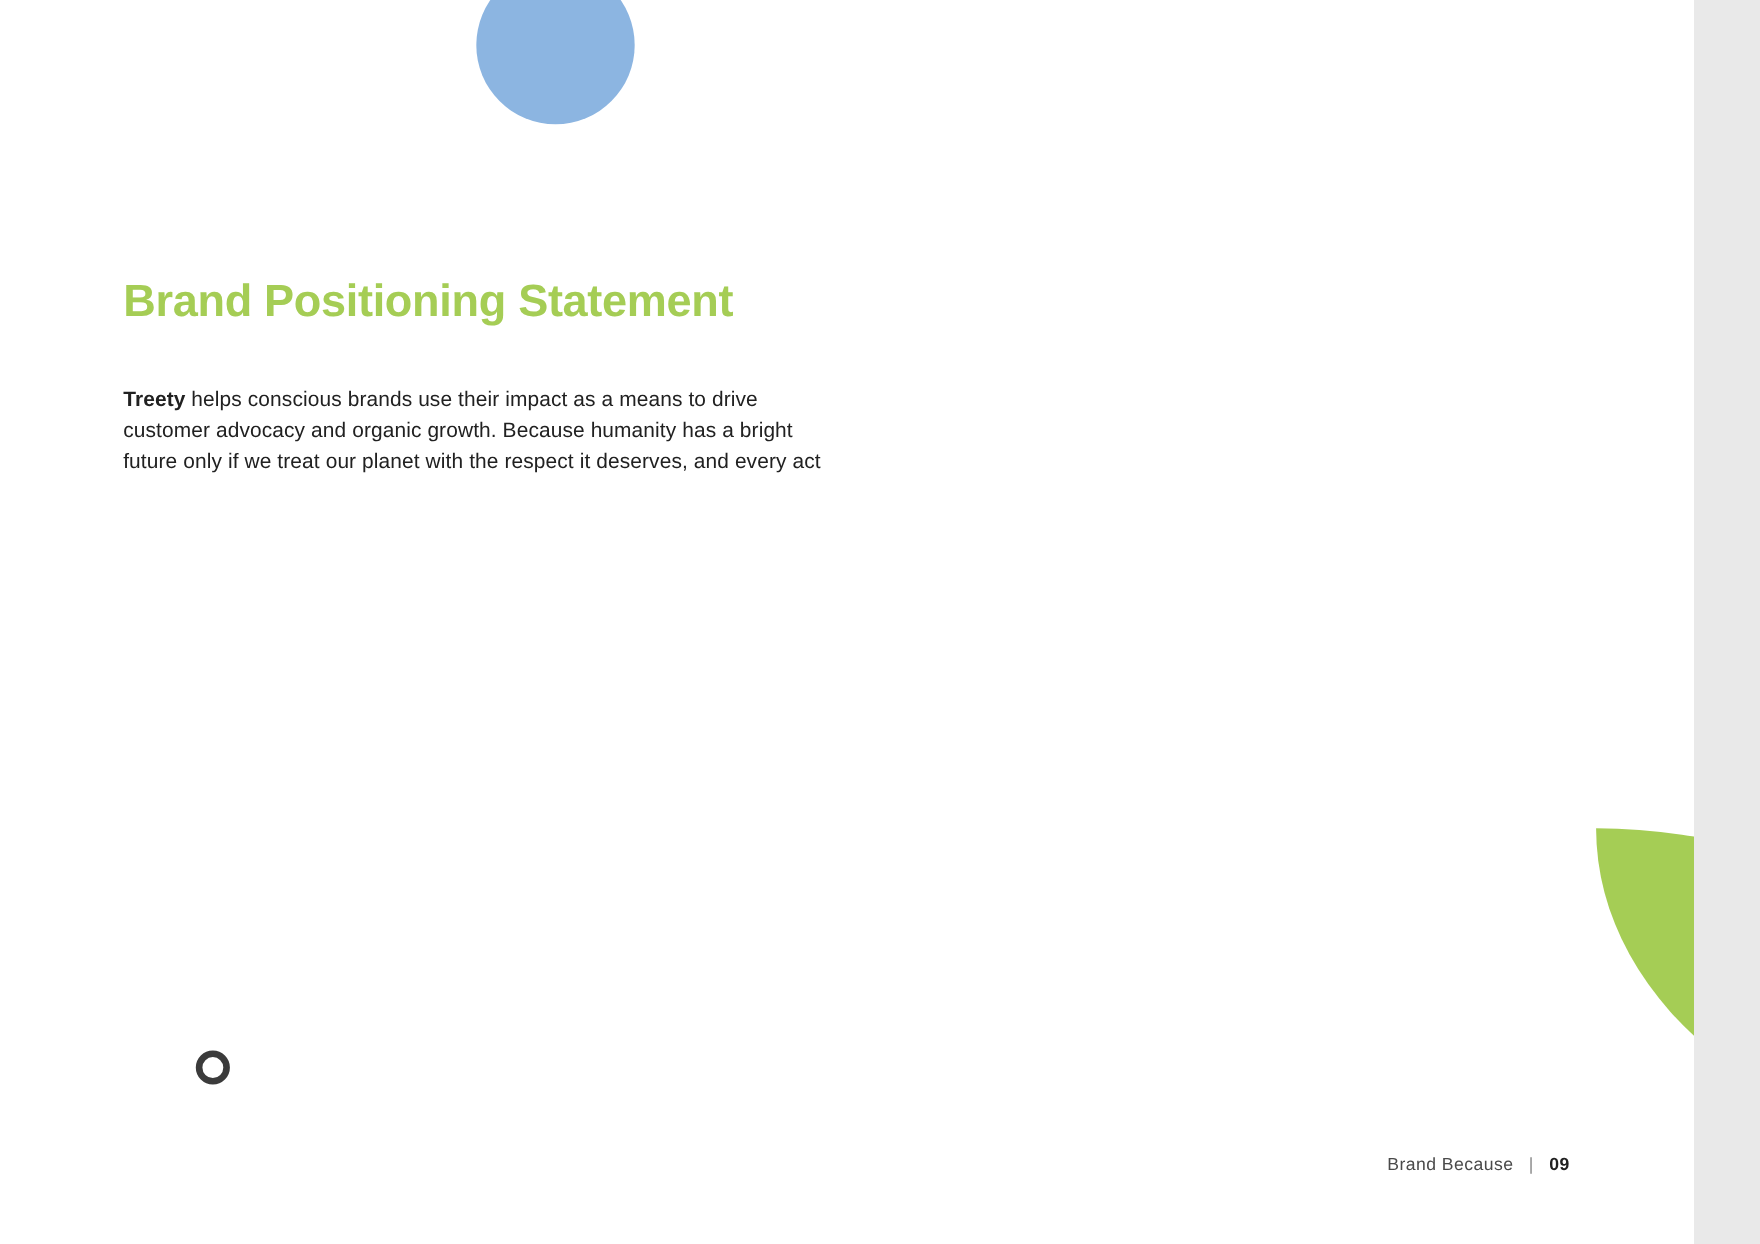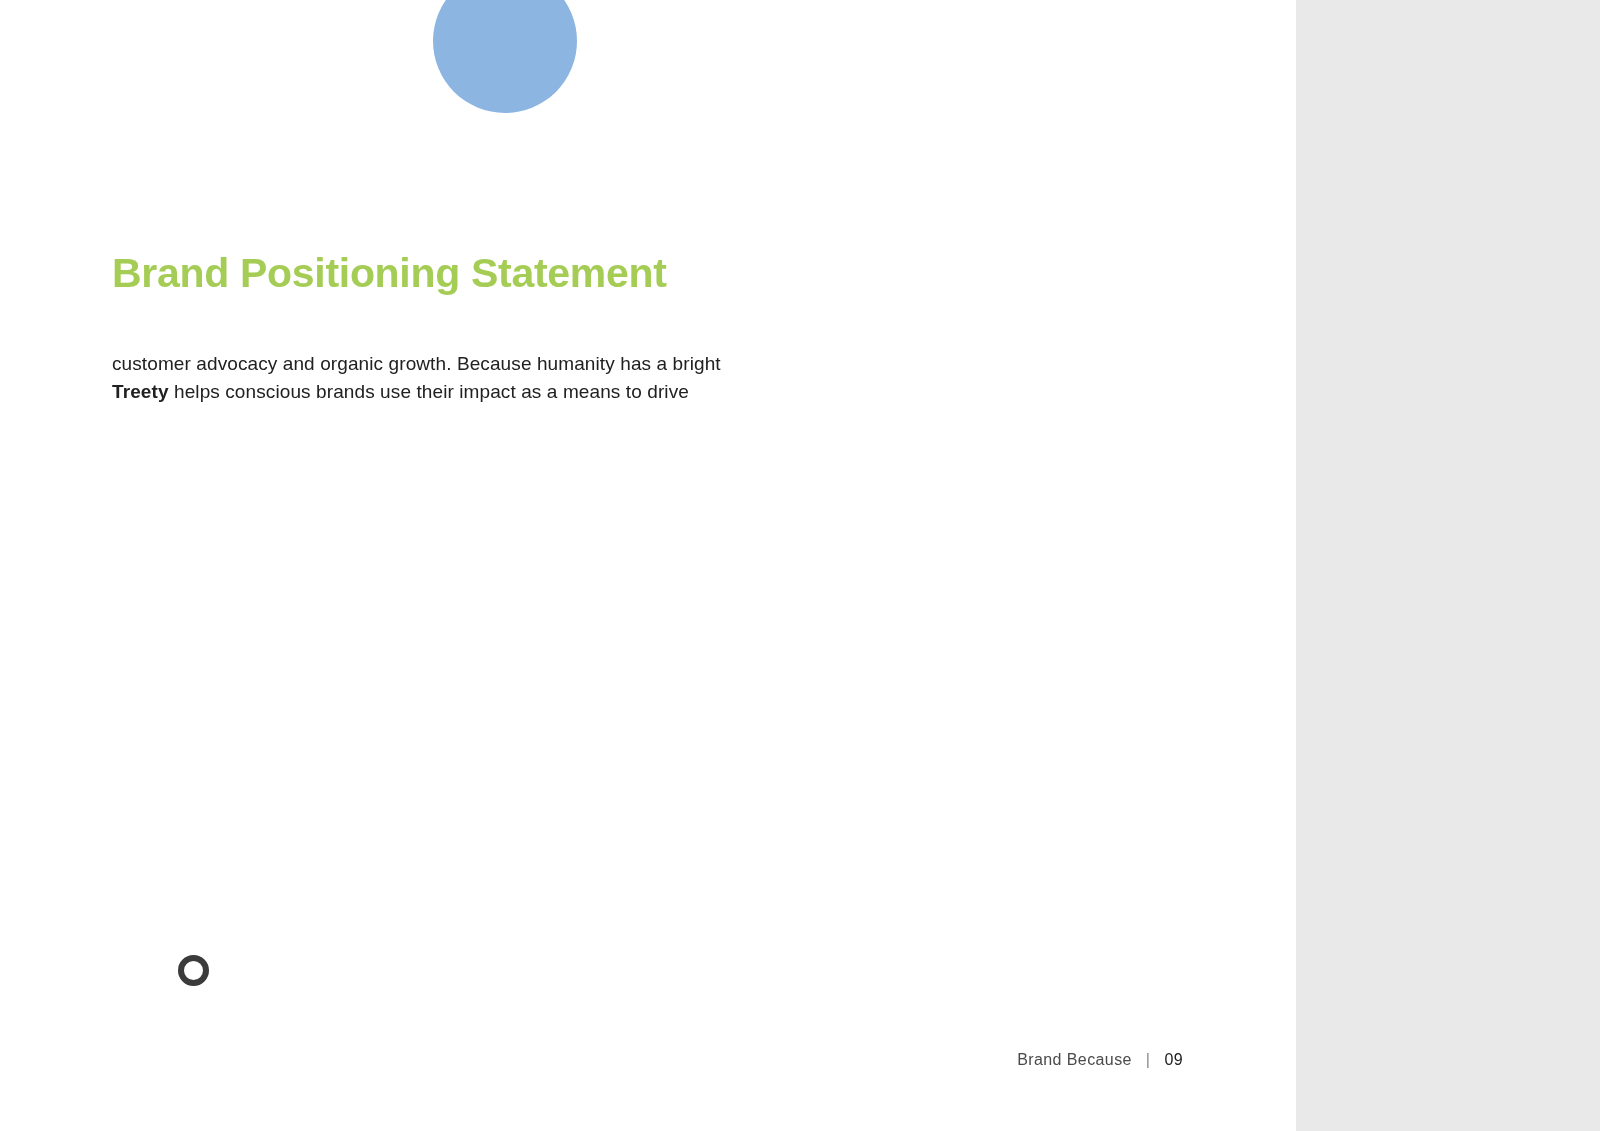--- a/index.html
+++ b/index.html
@@ -10,21 +10,21 @@
     --text-dark: #212121;
     --footer-gray: #4a4a4a;
     --separator-gray: #8a8a8a;
   }
   * { margin: 0; padding: 0; box-sizing: border-box; }
   html, body { background: #e9e9e9; }
   body { font-family: "Liberation Sans", sans-serif; }
 
   .page {
     position: relative;
-    width: 1296px;
+    width: 1540px;
     height: 1131px;
     background: var(--background);
     overflow: hidden;
   }
 
   
   .blue-circle {
     position: absolute;
     left: 433px;
     top: -31px;
@@ -92,35 +92,36 @@
     color: var(--footer-gray);
     white-space: nowrap;
   }
   .footer .separator {
     color: var(--separator-gray);
     margin: 0 14px;
     font-weight: 400;
   }
   .footer .page-number {
     color: var(--text-dark);
-    font-weight: 400;
+    font-weight: 700;
   }
 </style>
 </head>
 <body>
 
 <div class="page">
 
   <div class="blue-circle"></div>
 
   <h1 class="page-title">Brand Positioning Statement</h1>
 
   <p class="body-paragraph">
+    <span class="line"><strong>Treety</strong><span> helps conscious brands use their impact as a means to drive</span></span>
     <span class="line">customer advocacy and organic growth. Because humanity has a bright</span>
-    <span class="line"><strong>Treety</strong><span> helps conscious brands use their impact as a means to drive</span></span>
+    <span class="line">future only if we treat our planet with the respect it deserves, and every act</span>
   </p>
 
   <div class="ring"></div>
 
   <div class="leaf"></div>
 
   <div class="footer">
     <span>Brand Because</span><span class="separator">|</span><span class="page-number">09</span>
   </div>
 

